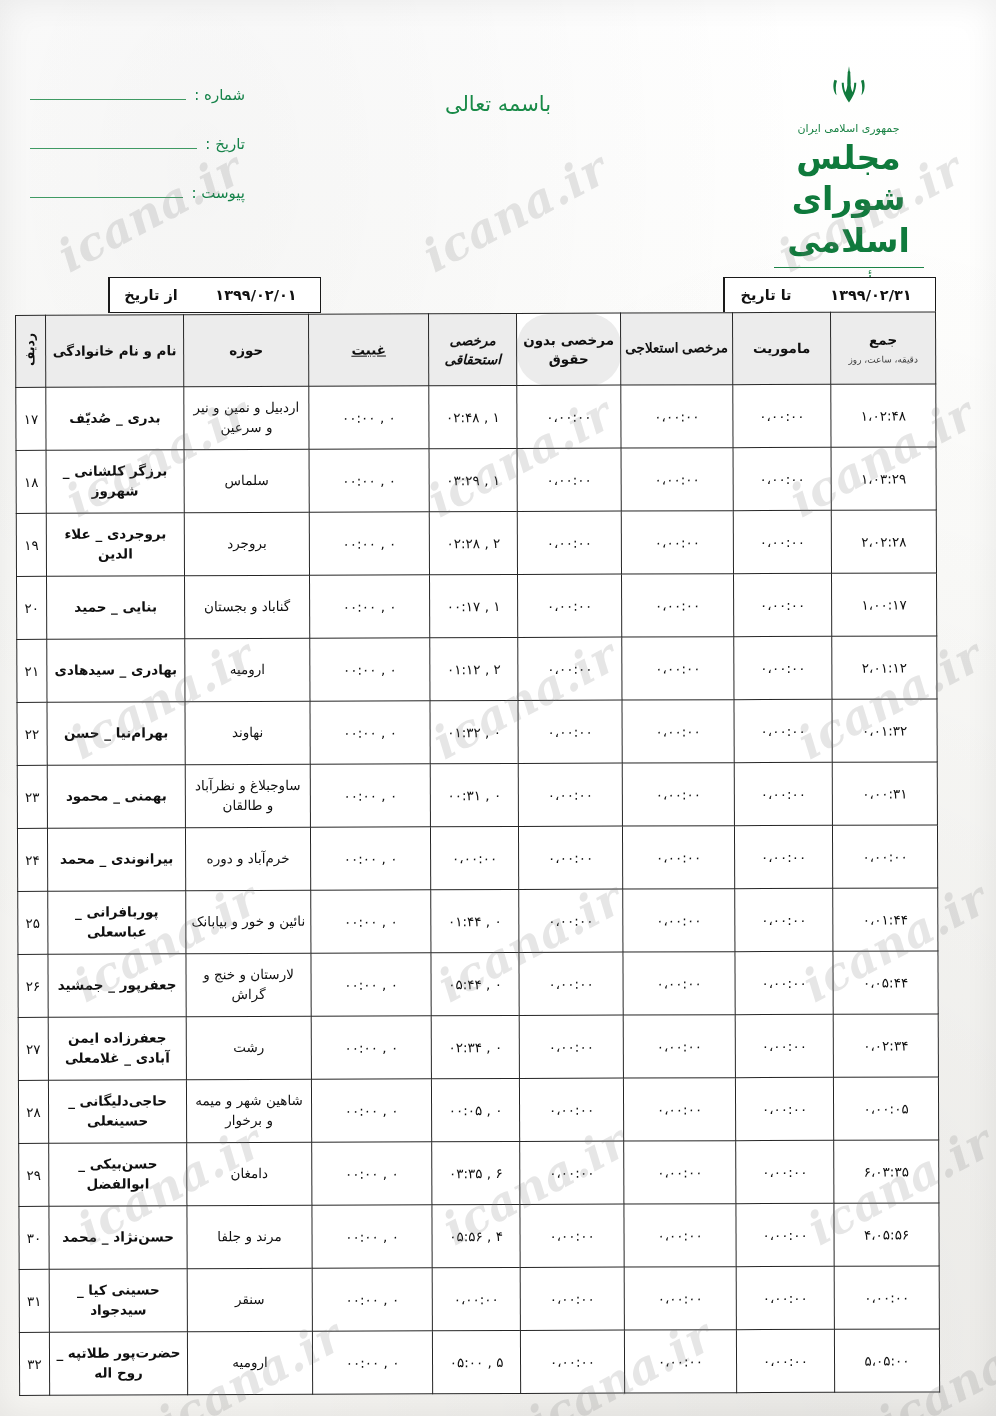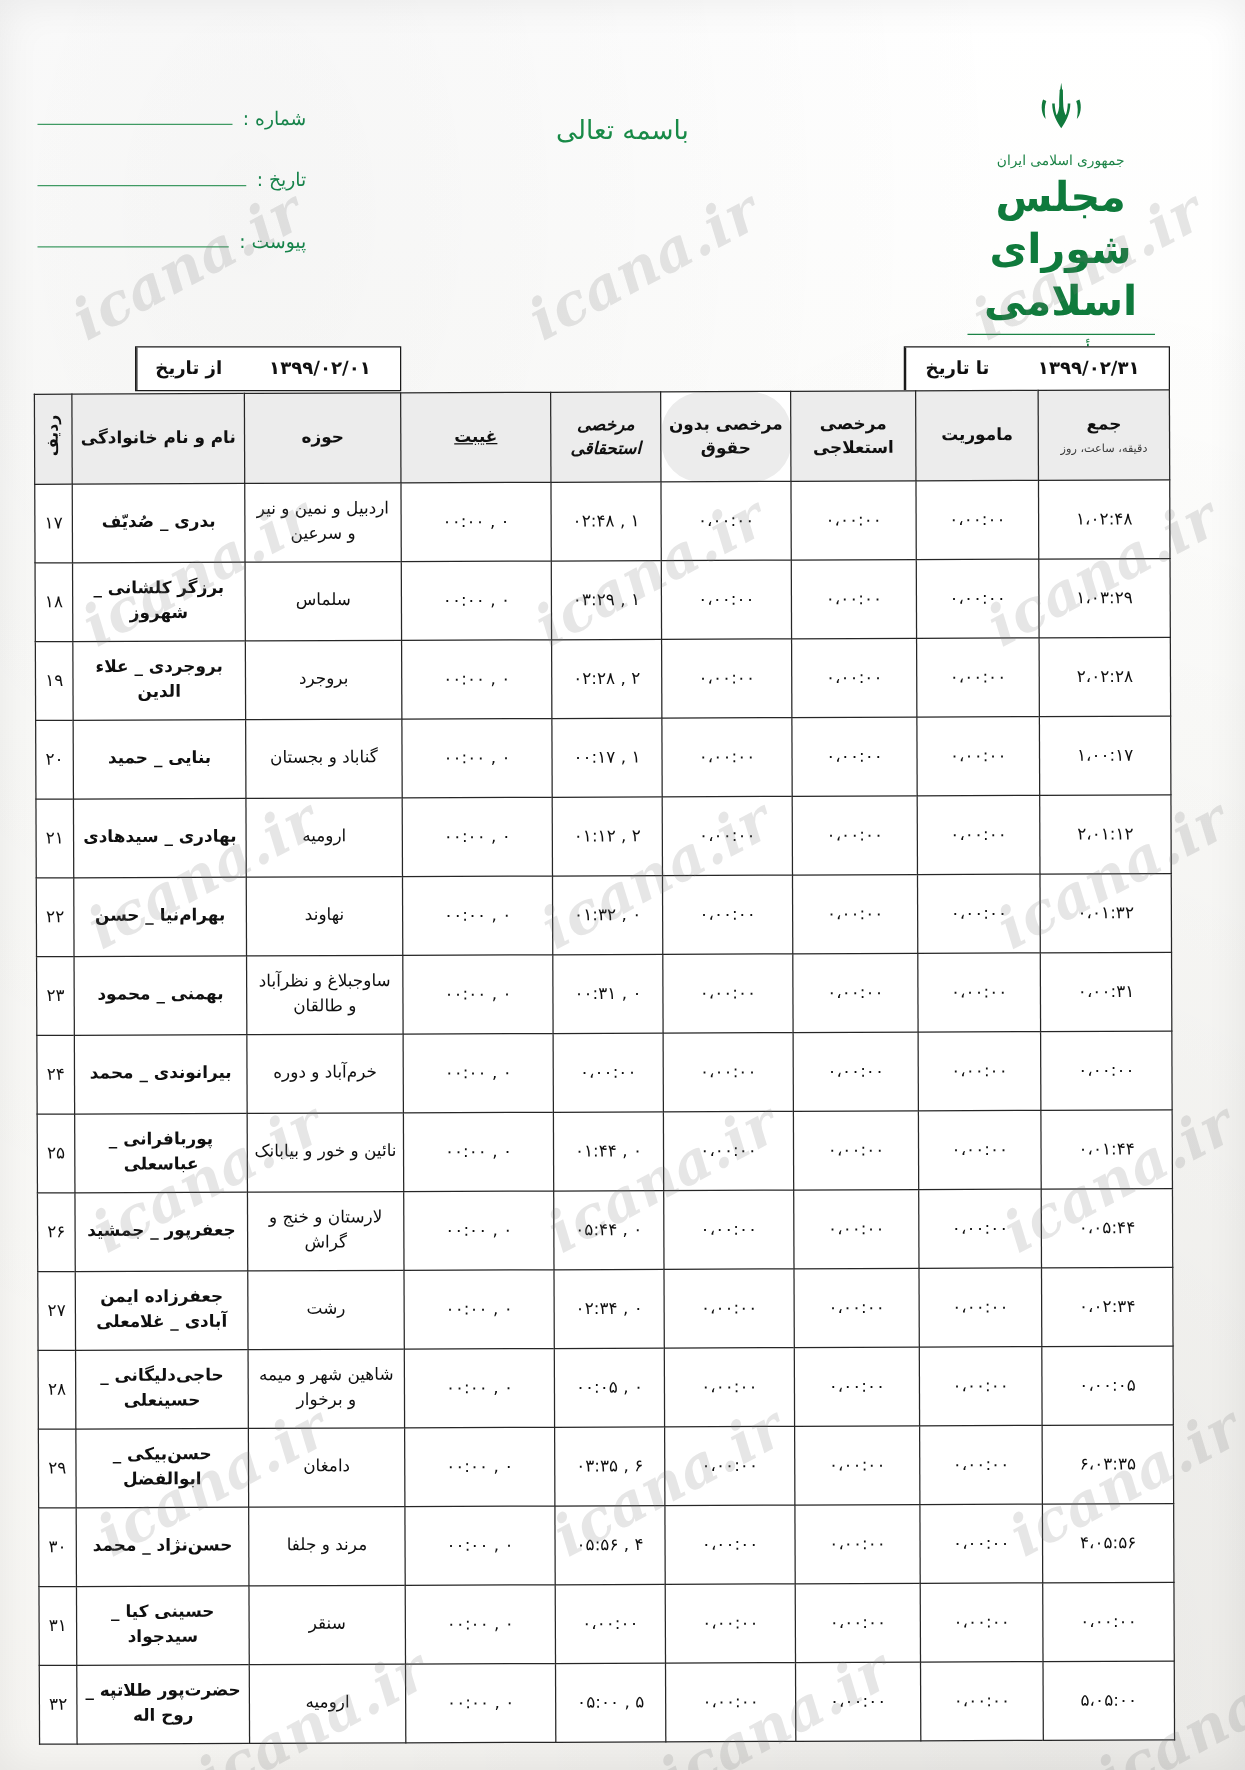--- a/index.html
+++ b/index.html
@@ -229,21 +229,21 @@
     display: inline-block;
     font-size: 12.5px;
     font-weight: 700;
     letter-spacing: 1px;
   }
   th.col-name { width: 138px; }
   th.col-hoze { width: 125px; }
   th.col-gheybat { width: 120px; text-decoration: underline; }
   th.col-estehghaghi { width: 88px; font-style: italic; }
   th.col-bedoon { width: 104px; border-radius: 32px; }
-  th.col-estelaji { width: 100px; }
+  th.col-estelaji { width: 112px; font-family: Liberation Serif, serif; }
   th.col-mamoriat { width: 98px; }
   th.col-jam { width: 105px; }
 
   .hdr-sub {
     display: block;
     font-size: 9px;
     font-weight: 400;
     color: #3a3a3a;
     margin-top: 5px;
     letter-spacing: 0.2px;

